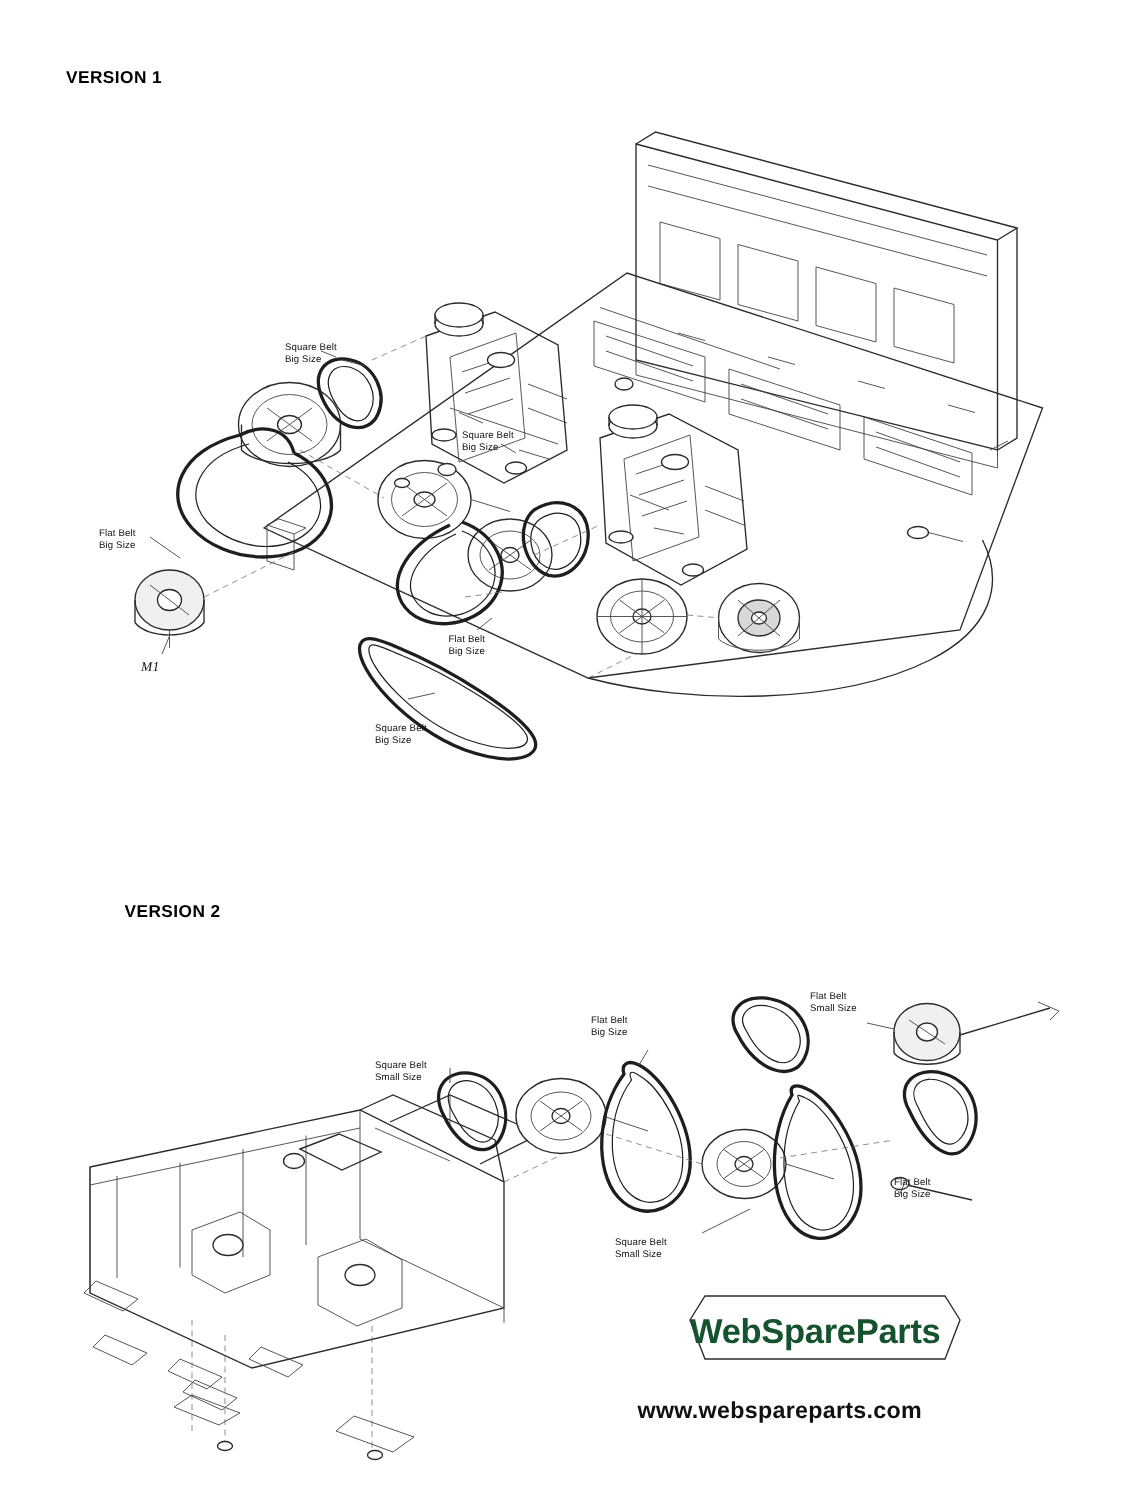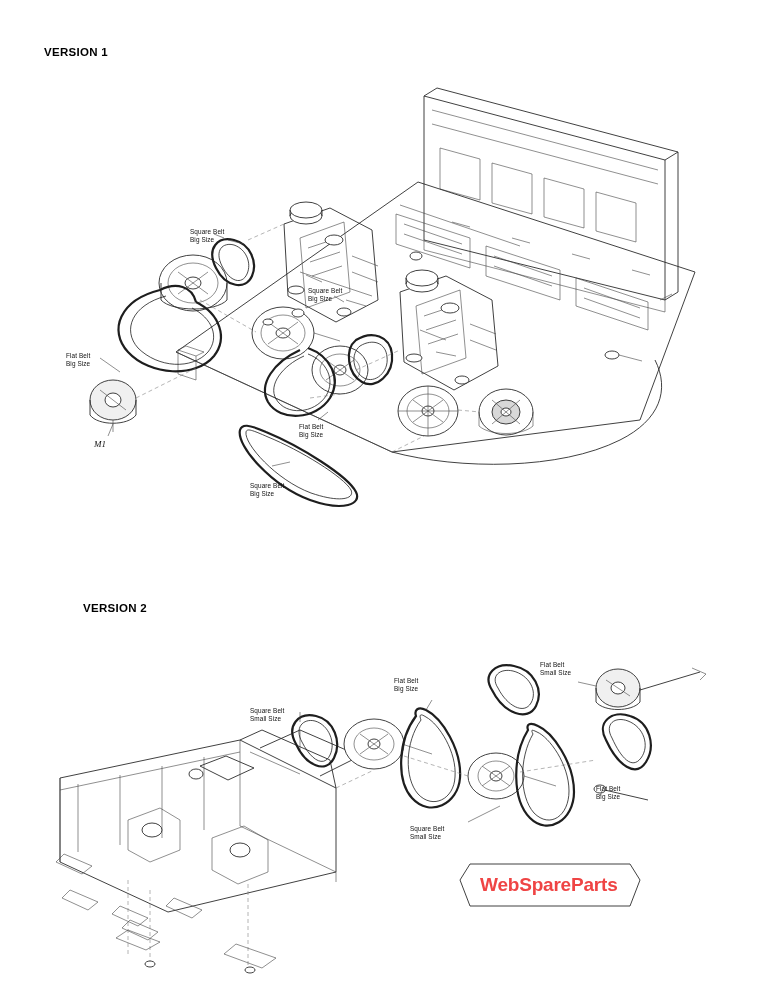--- a/index.html
+++ b/index.html
@@ -56,25 +56,24 @@
   }
   .label.italic {
     font-style: italic;
     font-size: 9px;
     font-family: "Liberation Serif", serif;
   }
   .brand {
     position: absolute;
     left: 460px;
     top: 874px;
-    font-size: 19px;
-    font-weight: bold;
-    color: #ef4444;
+    font-size: 23px;
+    font-weight: bold;
+    color: #14532d;
     letter-spacing: -0.2px;
-    margin-left: 20px;
   }
   .url {
     position: absolute;
     left: 425px;
     top: 932px;
     font-size: 15.5px;
     font-weight: bold;
     color: #111;
     letter-spacing: 0.2px;
   }
@@ -384,14 +383,15 @@
   <div class="label" style="left:540px; top:661px; width:56px;">Flat Belt
 Small Size</div>
   <div class="label" style="left:250px; top:707px; width:60px;">Square Belt
 Small Size</div>
   <div class="label" style="left:596px; top:785px; width:52px;">Flat Belt
 Big Size</div>
   <div class="label" style="left:410px; top:825px; width:60px;">Square Belt
 Small Size</div>
 
   <div class="brand">WebSpareParts</div>
+  <div class="url">www.webspareparts.com</div>
 
 </div>
 
 </body></html>

